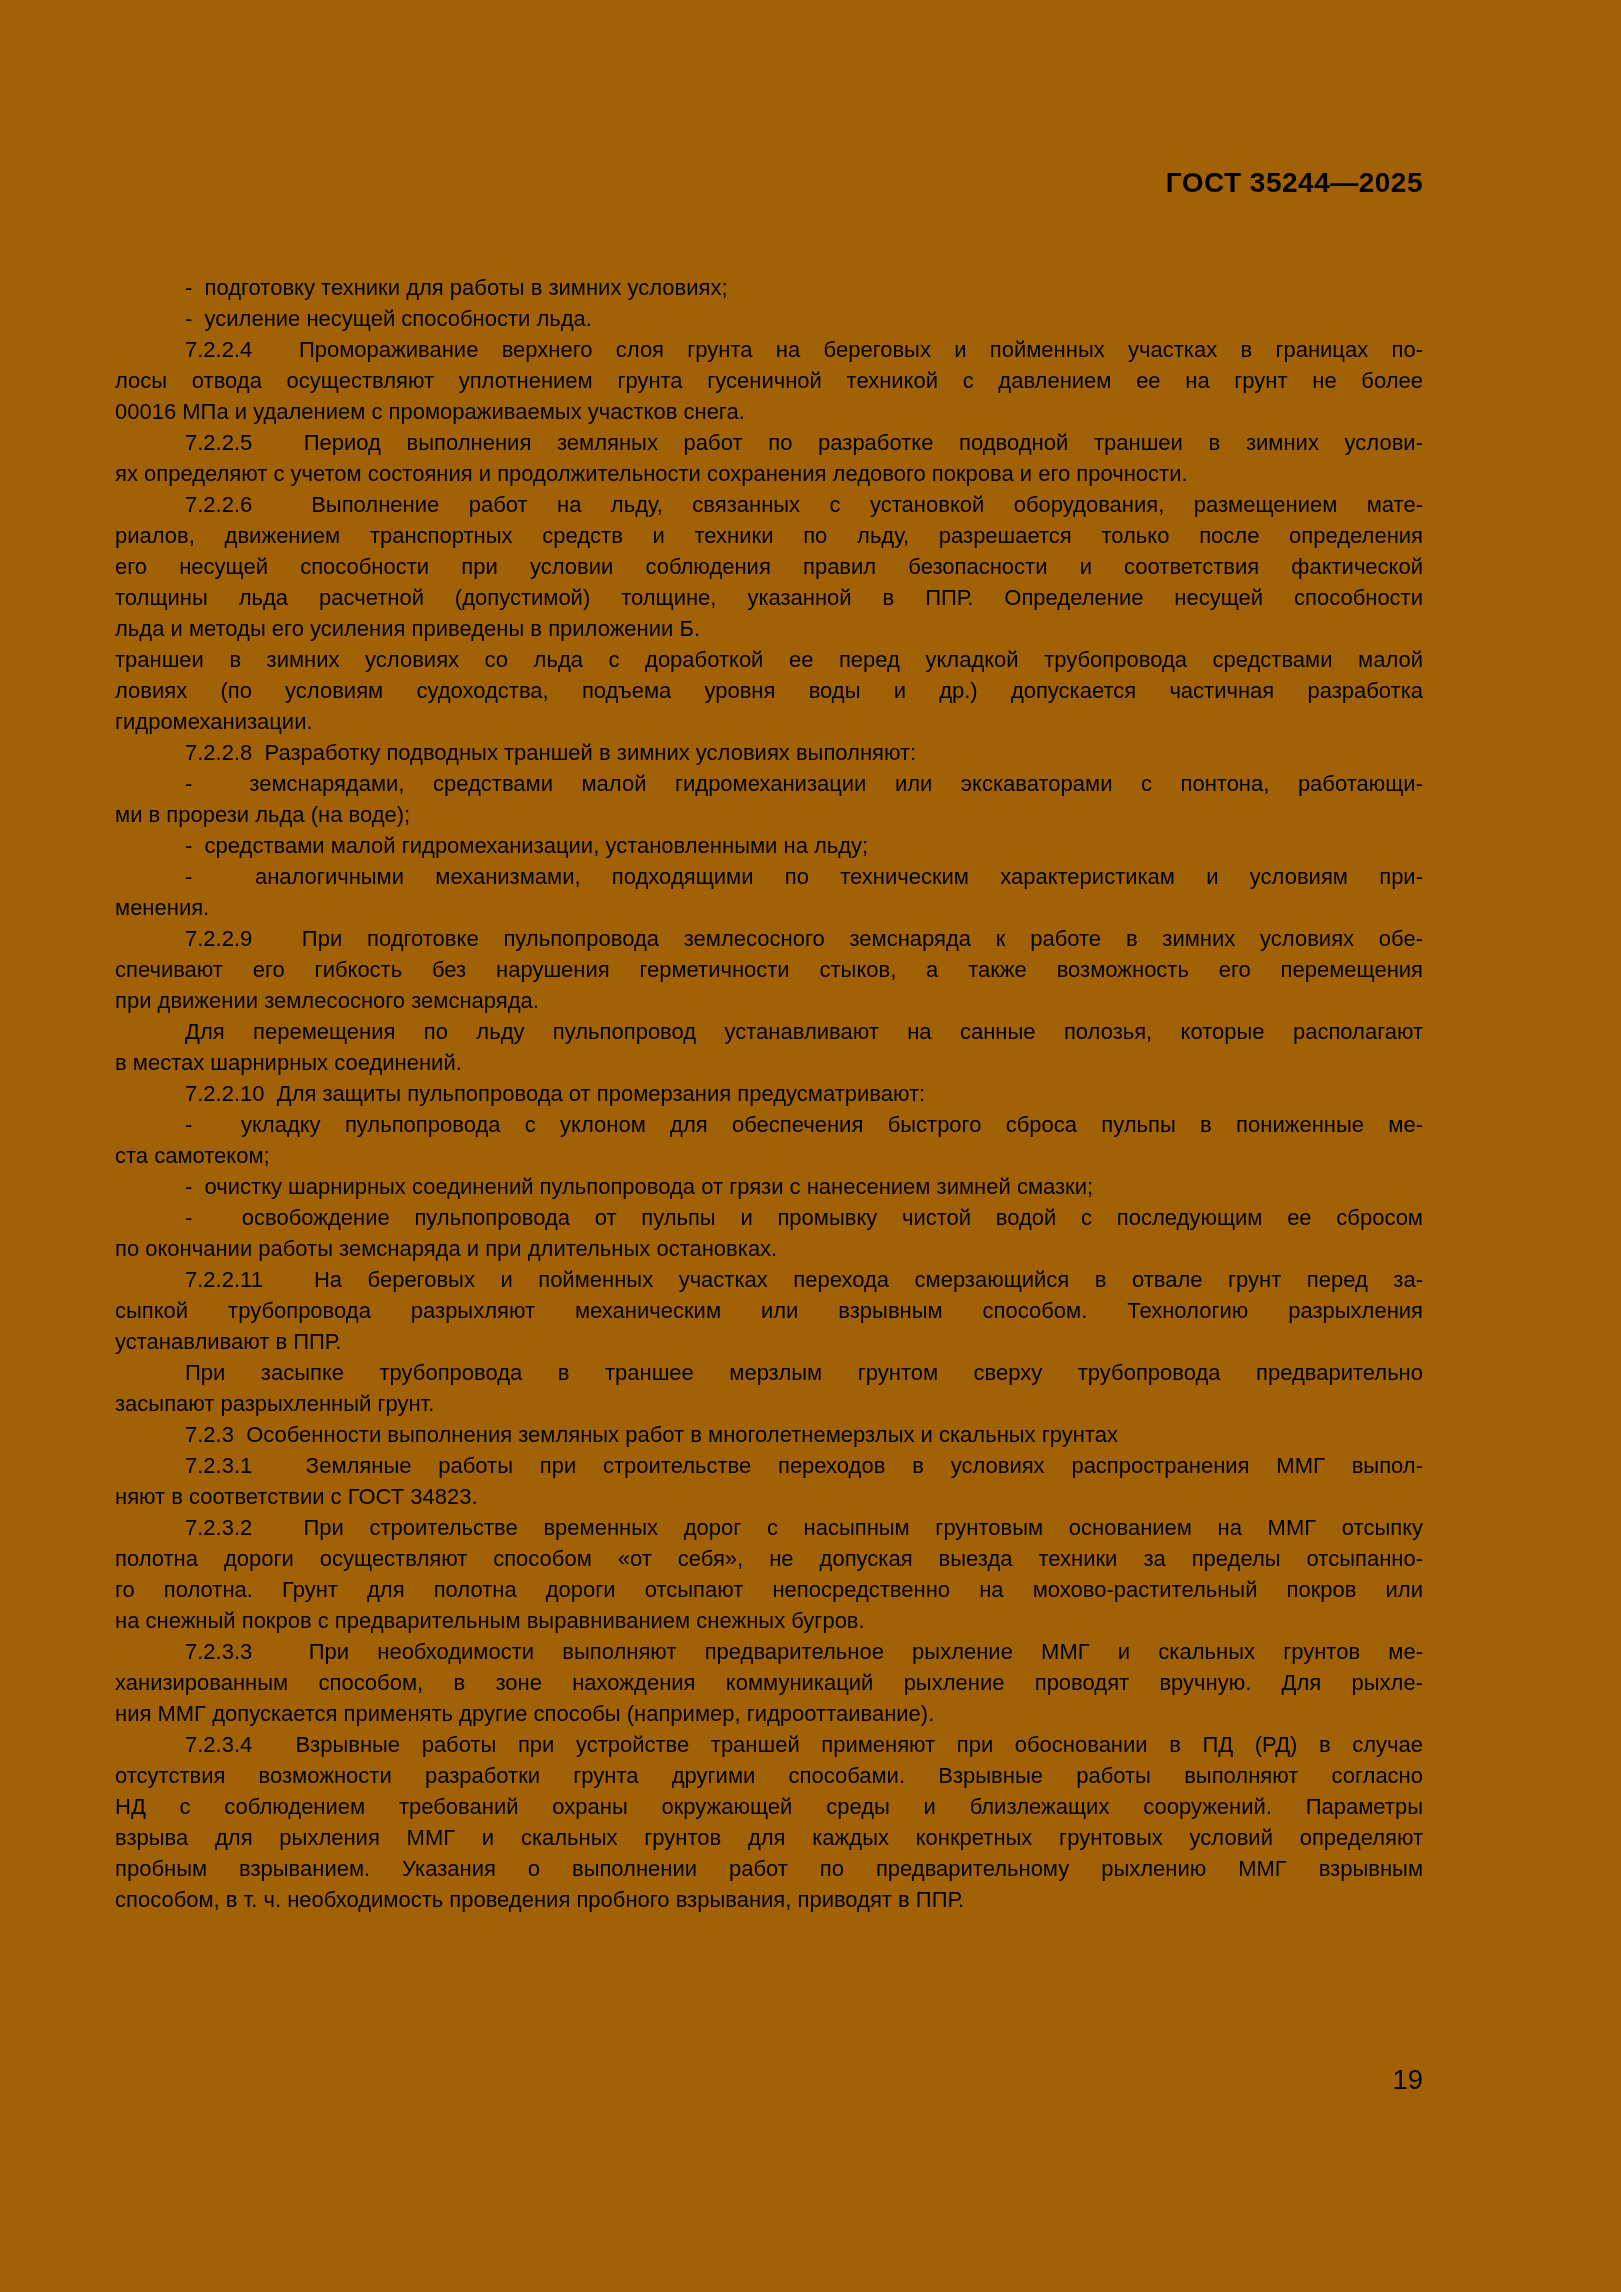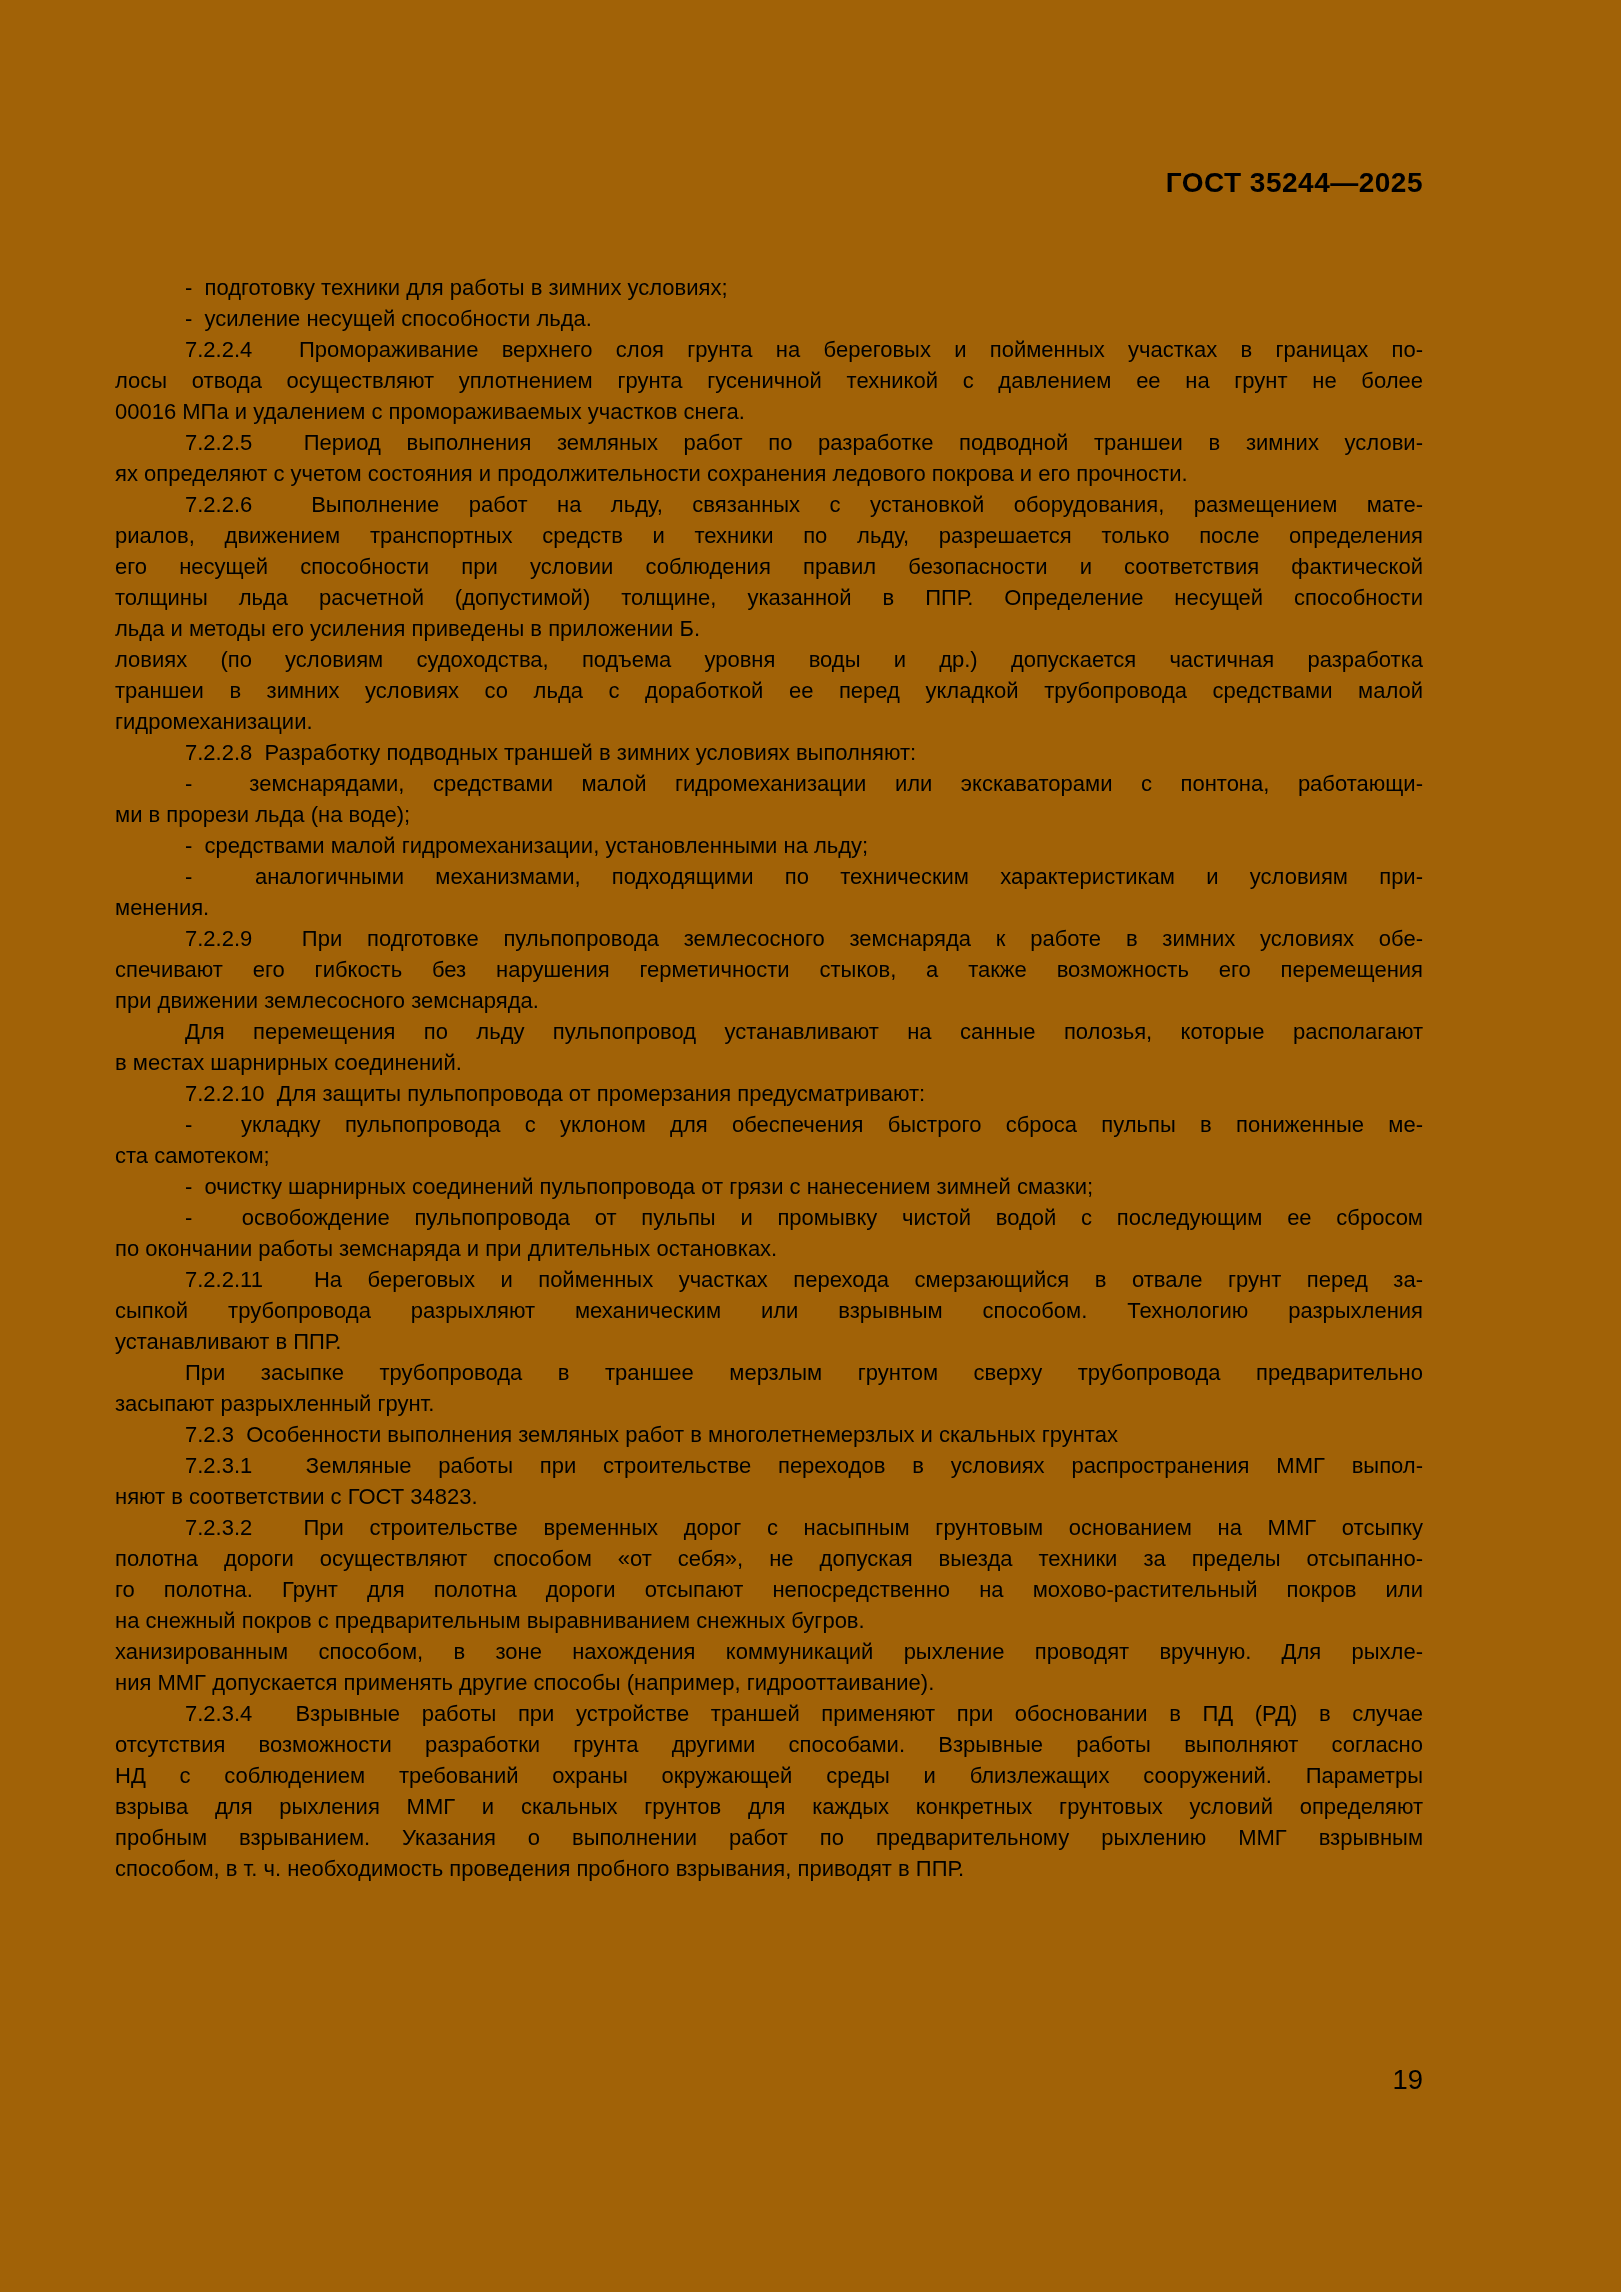--- a/index.html
+++ b/index.html
@@ -76,22 +76,22 @@
       <div class="line first">7.2.2.4&nbsp; Промораживание верхнего слоя грунта на береговых и пойменных участках в границах по-</div>
       <div class="line">лосы отвода осуществляют уплотнением грунта гусеничной техникой с давлением ее на грунт не более</div>
       <div class="line last">00016 МПа и удалением с промораживаемых участков снега.</div>
       <div class="line first">7.2.2.5&nbsp; Период выполнения земляных работ по разработке подводной траншеи в зимних услови-</div>
       <div class="line last">ях определяют с учетом состояния и продолжительности сохранения ледового покрова и его прочности.</div>
       <div class="line first">7.2.2.6&nbsp; Выполнение работ на льду, связанных с установкой оборудования, размещением мате-</div>
       <div class="line">риалов, движением транспортных средств и техники по льду, разрешается только после определения</div>
       <div class="line">его несущей способности при условии соблюдения правил безопасности и соответствия фактической</div>
       <div class="line">толщины льда расчетной (допустимой) толщине, указанной в ППР. Определение несущей способности</div>
       <div class="line last">льда и методы его усиления приведены в приложении Б.</div>
+      <div class="line">траншеи в зимних условиях со льда с доработкой ее перед укладкой трубопровода средствами малой</div>
       <div class="line">ловиях (по условиям судоходства, подъема уровня воды и др.) допускается частичная разработка</div>
-      <div class="line">траншеи в зимних условиях со льда с доработкой ее перед укладкой трубопровода средствами малой</div>
       <div class="line last">гидромеханизации.</div>
       <div class="line first last">7.2.2.8&nbsp; Разработку подводных траншей в зимних условиях выполняют:</div>
       <div class="line first">-&nbsp; земснарядами, средствами малой гидромеханизации или экскаваторами с понтона, работающи-</div>
       <div class="line last">ми в прорези льда (на воде);</div>
       <div class="line first last">-&nbsp; средствами малой гидромеханизации, установленными на льду;</div>
       <div class="line first">-&nbsp; аналогичными механизмами, подходящими по техническим характеристикам и условиям при-</div>
       <div class="line last">менения.</div>
       <div class="line first">7.2.2.9&nbsp; При подготовке пульпопровода землесосного земснаряда к работе в зимних условиях обе-</div>
       <div class="line">спечивают его гибкость без нарушения герметичности стыков, а также возможность его перемещения</div>
       <div class="line last">при движении землесосного земснаряда.</div>
@@ -108,20 +108,21 @@
       <div class="line last">устанавливают в ППР.</div>
       <div class="line first">При засыпке трубопровода в траншее мерзлым грунтом сверху трубопровода предварительно</div>
       <div class="line last">засыпают разрыхленный грунт.</div>
       <div class="line first last bold">7.2.3&nbsp; Особенности выполнения земляных работ в многолетнемерзлых и скальных грунтах</div>
       <div class="line first">7.2.3.1&nbsp; Земляные работы при строительстве переходов в условиях распространения ММГ выпол-</div>
       <div class="line last">няют в соответствии с ГОСТ 34823.</div>
       <div class="line first">7.2.3.2&nbsp; При строительстве временных дорог с насыпным грунтовым основанием на ММГ отсыпку</div>
       <div class="line">полотна дороги осуществляют способом «от себя», не допуская выезда техники за пределы отсыпанно-</div>
       <div class="line">го полотна. Грунт для полотна дороги отсыпают непосредственно на мохово-растительный покров или</div>
       <div class="line last">на снежный покров с предварительным выравниванием снежных бугров.</div>
+      <div class="line first">7.2.3.3&nbsp; При необходимости выполняют предварительное рыхление ММГ и скальных грунтов ме-</div>
       <div class="line">ханизированным способом, в зоне нахождения коммуникаций рыхление проводят вручную. Для рыхле-</div>
       <div class="line last">ния ММГ допускается применять другие способы (например, гидрооттаивание).</div>
       <div class="line first">7.2.3.4&nbsp; Взрывные работы при устройстве траншей применяют при обосновании в ПД (РД) в случае</div>
       <div class="line">отсутствия возможности разработки грунта другими способами. Взрывные работы выполняют согласно</div>
       <div class="line">НД с соблюдением требований охраны окружающей среды и близлежащих сооружений. Параметры</div>
       <div class="line">взрыва для рыхления ММГ и скальных грунтов для каждых конкретных грунтовых условий определяют</div>
       <div class="line">пробным взрыванием. Указания о выполнении работ по предварительному рыхлению ММГ взрывным</div>
       <div class="line last">способом, в т. ч. необходимость проведения пробного взрывания, приводят в ППР.</div>
     </div>
 

